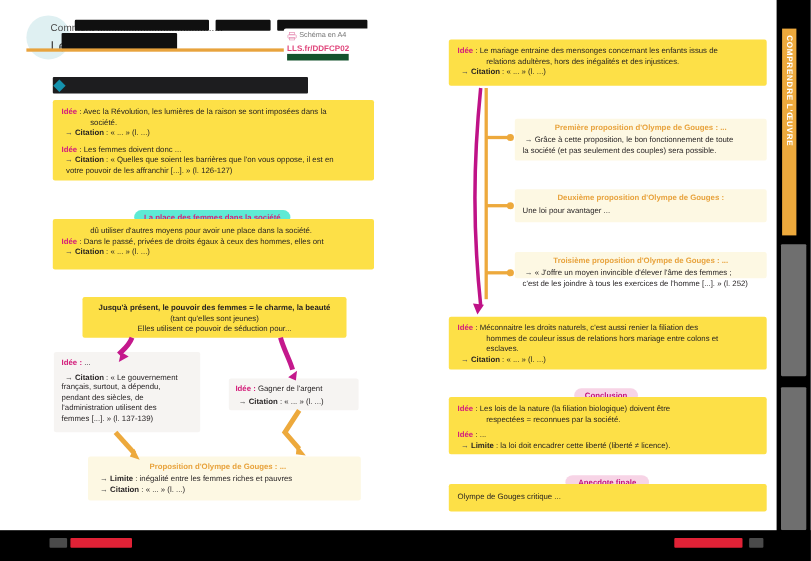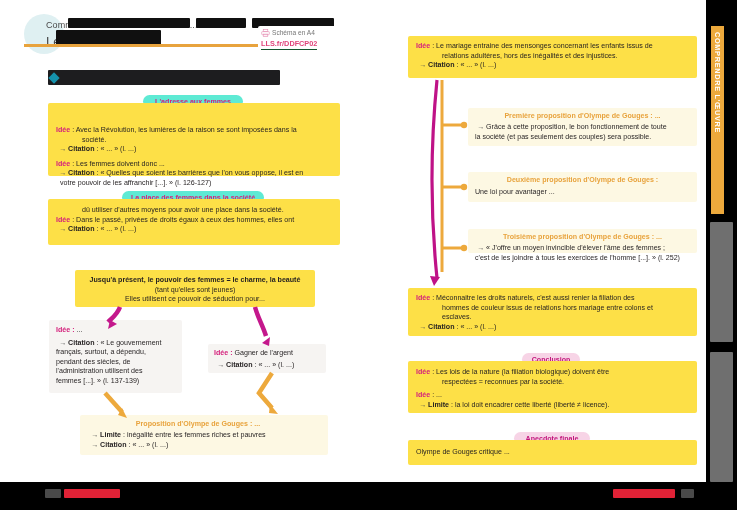--- a/index.html
+++ b/index.html
@@ -24,21 +24,21 @@
   .t-line1{position:absolute;left:22px;top:8px;font-size:9px;color:#4a4a4a;letter-spacing:.1px;}
   .t-line2{position:absolute;left:22px;top:22px;font-size:13px;color:#4a4a4a;}
   .t-rule{position:absolute;left:24px;top:44px;width:236px;height:2.5px;background:#e8a33d;}
   .redact{position:absolute;background:#101010;border-radius:1px;}
 
   
   .schema{position:absolute;left:258px;top:26px;width:82px;height:28px;background:#ffffff;
     border-radius:2px;}
   .schema .row1{position:absolute;left:14px;top:3px;font-size:6.6px;color:#777;}
   .schema .row2{position:absolute;left:3px;top:13px;font-size:7.3px;color:#e0457b;font-weight:bold;
-    border-bottom:1px solid #14532d;padding-bottom:.5px;}
+    border-bottom:6px solid #14532d;padding-bottom:.5px;}
   .printer{position:absolute;left:3px;top:2.5px;width:9px;height:8px;}
 
   
   .secbar{position:absolute;left:48px;top:70px;width:232px;height:15px;background:#1d1d1f;border-radius:1px;}
   .secbar .diamond{position:absolute;left:2px;top:3.5px;width:8px;height:8px;background:#1592ad;
     transform:rotate(45deg);}
 
   
   .chip{position:absolute;box-sizing:border-box;border-radius:8px;text-align:center;
     font-weight:bold;font-size:7.1px;padding-top:2.6px;height:13px;}
@@ -96,21 +96,21 @@
     </svg>
     <div class="row1">Schéma en A4</div>
     <div class="row2">LLS.fr/DDFCP02</div>
   </div>
 
   <div class="secbar">
     <div class="diamond"></div>
   </div>
 
   <div class="chip chip-pink" style="left:143px;top:95px;width:100px;">L'adresse aux femmes</div>
-  <div class="box pinkbox" style="left:48px;top:103px;width:292px;height:73px;padding:23px 8px 0 8px;">
+  <div class="box pinkbox" style="left:48px;top:91px;width:292px;height:73px;padding:7px 8px 0 8px;">
     <span class="ln hang"><b class="lbl-idee">Idée</b> : Avec la Révolution, les lumières de la raison se sont imposées dans la</span>
     <span class="ln indent">société.</span>
     <span class="ln hang" style="padding-left:12px;"><span class="arrow-g">→</span> <b class="lbl-cit">Citation</b> : « ... » (l. ...)</span>
     <span class="ln hang" style="margin-top:5px;"><b class="lbl-idee">Idée</b> : Les femmes doivent donc ...</span>
     <span class="ln hang" style="padding-left:12px;"><span class="arrow-g">→</span> <b class="lbl-cit">Citation</b> : « Quelles que soient les barrières que l'on vous oppose, il est en</span>
     <span class="ln" style="padding-left:4px;">votre pouvoir de les affranchir [...]. » (l. 126-127)</span>
   </div>
 
   <div class="chip chip-pink" style="left:122px;top:191px;width:142px;">La place des femmes dans la société</div>
   <div class="box pinkbox" style="left:48px;top:199px;width:292px;height:46px;padding:7px 8px 0 8px;">

